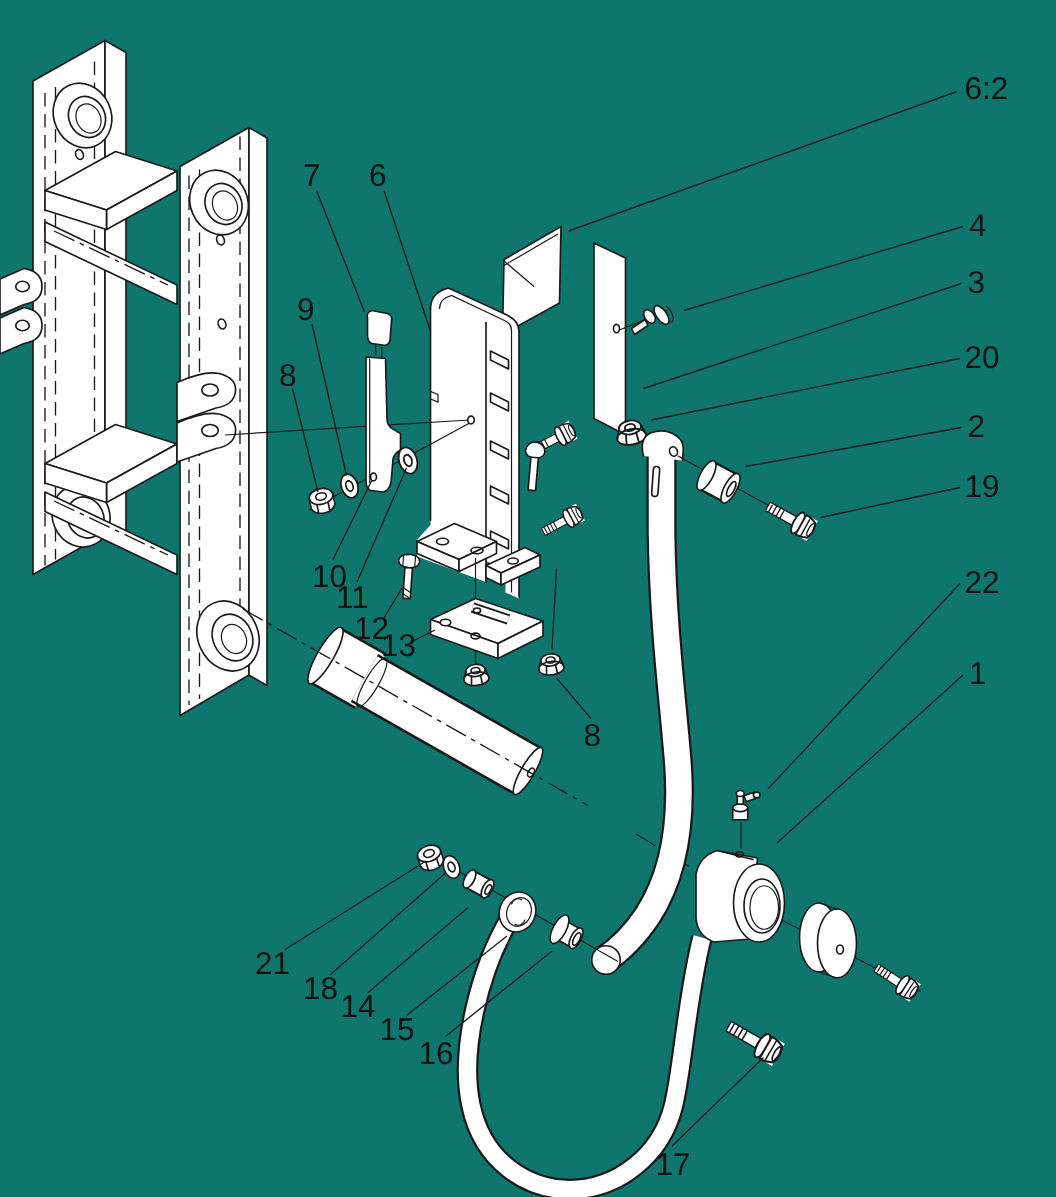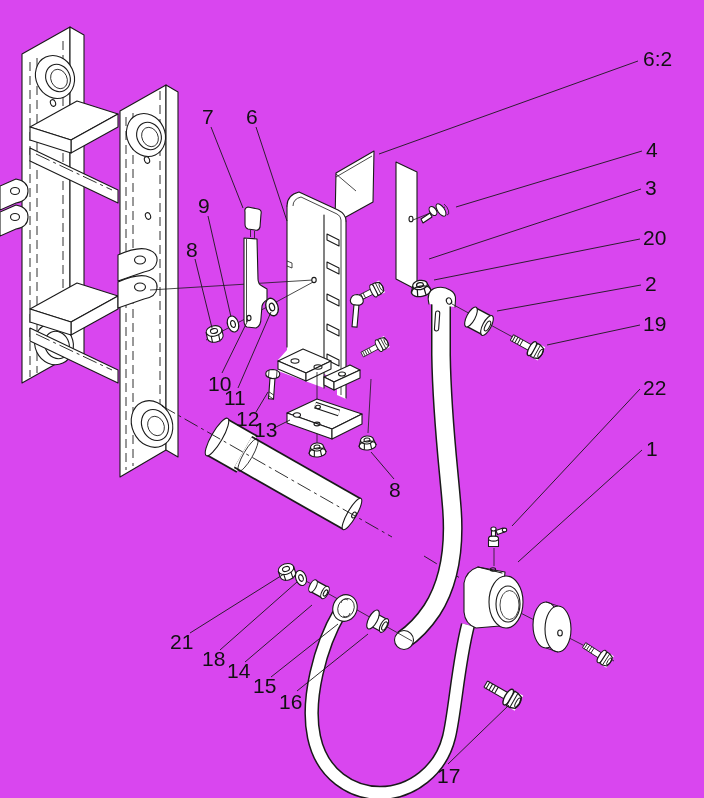--- a/index.html
+++ b/index.html
@@ -1,16 +1,16 @@
 <!DOCTYPE html>
 <html><head>
 <meta charset="utf-8">
 <style>
   html,body{margin:0;padding:0;background:#fff;}
-  .page{position:relative;width:704px;height:798px;background:#d946ef;overflow:hidden;}
+  .page{position:relative;width:704px;height:798px;background:#0f766e;overflow:hidden;}
   svg{display:block;}
   .ln{stroke:#1a1a1a;stroke-width:1.1;fill:none;stroke-linecap:round;stroke-linejoin:round;}
   .lnthin{stroke:#1a1a1a;stroke-width:0.8;fill:none;}
   .wfill{fill:#ffffff;stroke:#1a1a1a;stroke-width:1.1;stroke-linejoin:round;}
   .wonly{fill:#ffffff;stroke:none;}
   .dash{stroke:#1a1a1a;stroke-width:0.9;fill:none;stroke-dasharray:9 5;}
   .cline{stroke:#1a1a1a;stroke-width:0.9;fill:none;stroke-dasharray:15 4 3 4;}
   .axis{stroke:#1a1a1a;stroke-width:0.8;fill:none;}
   .tubeB{stroke:#1a1a1a;fill:none;stroke-linecap:butt;}
   .tubeW{stroke:#ffffff;fill:none;stroke-linecap:butt;}

